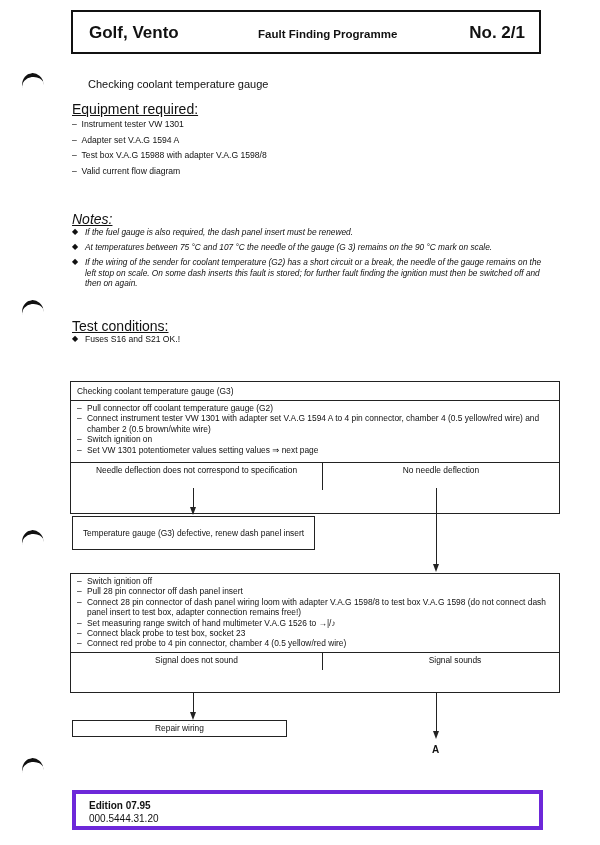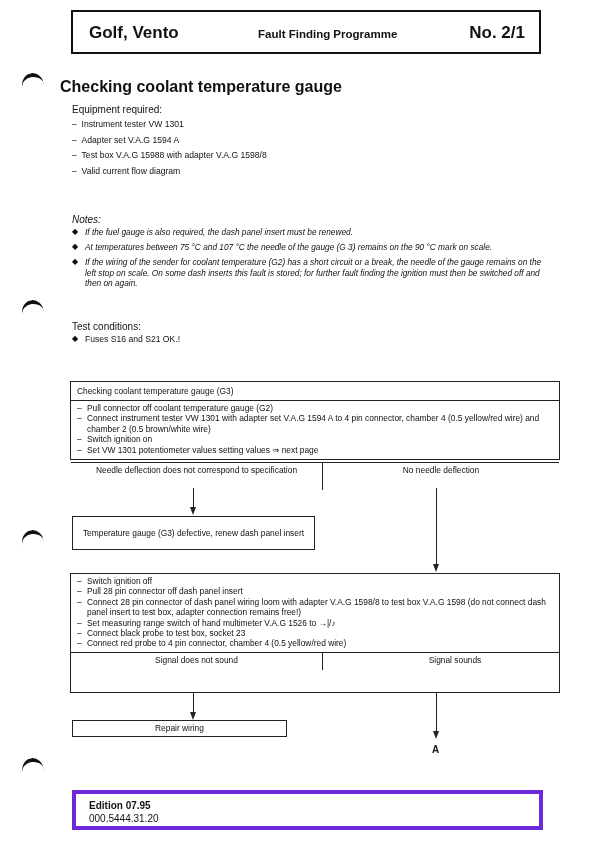--- a/index.html
+++ b/index.html
@@ -3,22 +3,22 @@
 <meta charset="utf-8">
 <style>
   html, body { margin:0; padding:0; background:#ffffff; }
   body { width:600px; height:845px; position:relative; overflow:hidden; font-family:"Liberation Sans", sans-serif; color:#111; }
   .abs { position:absolute; }
   .hole { position:absolute; width:22px; height:22px; border-top:4px solid #111; border-radius:50%; transform:rotate(-8deg); }
   .header-box { left:71px; top:10px; width:470px; height:44px; border:2px solid #111; box-sizing:border-box; }
   .header-left { left:16px; top:11px; font-size:17px; font-weight:bold; }
   .header-mid { left:185px; top:16px; font-size:11.5px; font-weight:bold; }
   .header-right { right:14px; top:11px; font-size:17px; font-weight:bold; }
-  .title { left:60px; top:78px; font-size:16px; font-weight:bold; }
-  .txt { font-size:10px; line-height:15px; }
+  .title { left:88px; top:78px; font-size:11px; font-weight:normal; }
+  .txt { font-size:14px; line-height:15px;text-decoration:underline; }
   .equip-label { left:72px; top:102px; }
   .equip-list { left:72px; top:117px; margin:0; padding:0; list-style:none; }
   .equip-list li { font-size:8.6px; line-height:15.5px; }
   .equip-list li::before { content:"\2013\00a0\00a0"; }
   .notes-label { left:72px; top:212px; font-style:italic; }
   .notes { left:72px; top:227px; width:470px; margin:0; padding:0; list-style:none; }
   .notes li { font-size:8.3px; font-style:italic; line-height:10.6px; padding-left:13px; position:relative; margin-bottom:4.5px; }
   .notes li::before { content:"\25C6"; position:absolute; left:0; top:0; font-style:normal; font-size:8px; }
   .tc-label { left:72px; top:319px; }
   .tc-item { left:72px; top:334px; padding-left:13px; font-size:8.6px; }
@@ -66,21 +66,21 @@
 <div class="abs txt notes-label">Notes:</div>
 <ul class="abs notes">
   <li>If the fuel gauge is also required, the dash panel insert must be renewed.</li>
   <li>At temperatures between 75 °C and 107 °C the needle of the gauge (G 3) remains on the 90 °C mark on scale.</li>
   <li>If the wiring of the sender for coolant temperature (G2) has a short circuit or a break, the needle of the gauge remains on the left stop on scale. On some dash inserts this fault is stored; for further fault finding the ignition must then be switched off and then on again.</li>
 </ul>
 
 <div class="abs txt tc-label">Test conditions:</div>
 <div class="abs tc-item">Fuses S16 and S21 OK.!</div>
 
-<div class="abs box" style="left:70px; top:381px; width:490px; height:79px;">
+<div class="abs box" style="left:70px; top:381px; width:490px; height:133px;">
   <div class="box-head">Checking coolant temperature gauge (G3)</div>
   <div class="box-body" style="height:57px;">
     <div>Pull connector off coolant temperature gauge (G2)</div>
     <div>Connect instrument tester VW 1301 with adapter set V.A.G 1594 A to 4 pin connector, chamber 4 (0.5 yellow/red wire) and chamber 2 (0.5 brown/white wire)</div>
     <div>Switch ignition on</div>
     <div>Set VW 1301 potentiometer values setting values ⇒ next page</div>
   </div>
   <div class="split" style="height:27px;">
     <div style="flex:0 0 243px;">Needle deflection does not correspond to specification</div>
     <div>No needle deflection</div>

